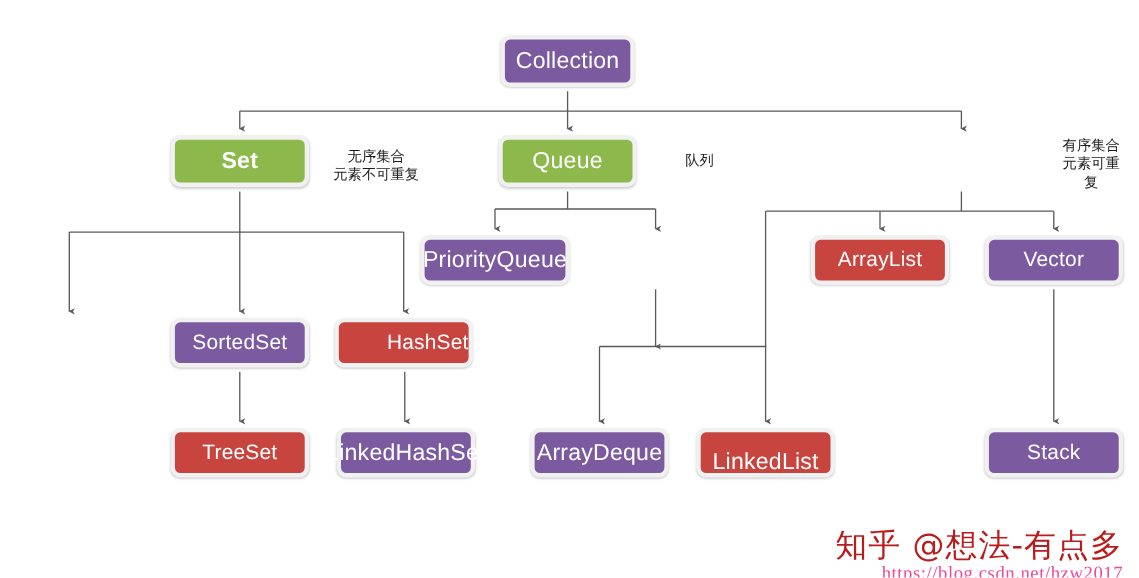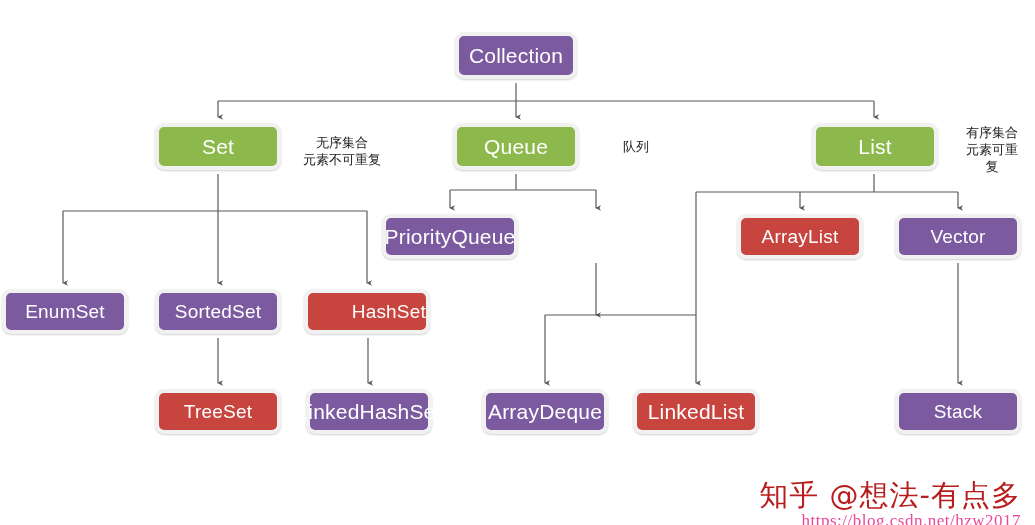--- a/index.html
+++ b/index.html
@@ -129,48 +129,42 @@
       <path d="M545,303 L545,371" marker-end="url(#arrowhead)"></path>
 
       <path d="M958,251 L958,371" marker-end="url(#arrowhead)"></path>
     </g>
   </svg>
 
   <div class="node purple" style="left:455px;top:20px;width:122px;height:47px;font-size:21px;">
     <span class="inner">Collection</span>
   </div>
 
-  <div class="node green" style="left:155px;top:111px;width:126px;height:47px;font-size:21px;">
+  <div class="node green" style="left:155px;top:111px;width:126px;height:47px;font-size:21px;font-weight:bold;">
     <span class="inner">Set</span>
   </div>
 
   <div class="node green" style="left:453px;top:111px;width:126px;height:47px;font-size:21px;">
     <span class="inner">Queue</span>
   </div>
 
-  <div class="node green" style="left:812px;top:111px;width:126px;height:47px;font-size:21px;">
-    <span class="inner">List</span>
-  </div>
 
   <div class="node purple small" style="left:382px;top:202px;width:136px;height:45px;">
     <span class="inner">PriorityQueue</span>
   </div>
 
 
   <div class="node red" style="left:737px;top:202px;width:126px;height:45px;">
     <span class="inner">ArrayList</span>
   </div>
 
   <div class="node purple" style="left:895px;top:202px;width:126px;height:45px;">
     <span class="inner">Vector</span>
   </div>
 
-  <div class="node purple" style="left:2px;top:277px;width:126px;height:45px;">
-    <span class="inner">EnumSet</span>
-  </div>
 
   <div class="node purple" style="left:155px;top:277px;width:126px;height:45px;">
     <span class="inner">SortedSet</span>
   </div>
 
   <div class="node red" style="left:304px;top:277px;width:126px;height:45px;justify-content:flex-end;">
     <span class="inner">HashSet</span>
   </div>
 
   <div class="node red" style="left:155px;top:377px;width:126px;height:45px;">
@@ -178,21 +172,21 @@
   </div>
 
   <div class="node purple xsmall" style="left:306px;top:377px;width:126px;height:45px;">
     <span class="inner">LinkedHashSet</span>
   </div>
 
   <div class="node purple small" style="left:482px;top:377px;width:126px;height:45px;">
     <span class="inner">ArrayDeque</span>
   </div>
 
-  <div class="node red small" style="left:633px;top:377px;width:126px;height:45px;">
+  <div class="node red small" style="left:633px;top:377px;width:126px;height:45px;align-items:flex-end;">
     <span class="inner">LinkedList</span>
   </div>
 
   <div class="node purple" style="left:895px;top:377px;width:126px;height:45px;">
     <span class="inner">Stack</span>
   </div>
 
   <div class="annotation" style="left:292px;top:122px;width:100px;">无序集合
 元素不可重复</div>
   <div class="annotation" style="left:600px;top:126px;width:72px;">队列</div>

